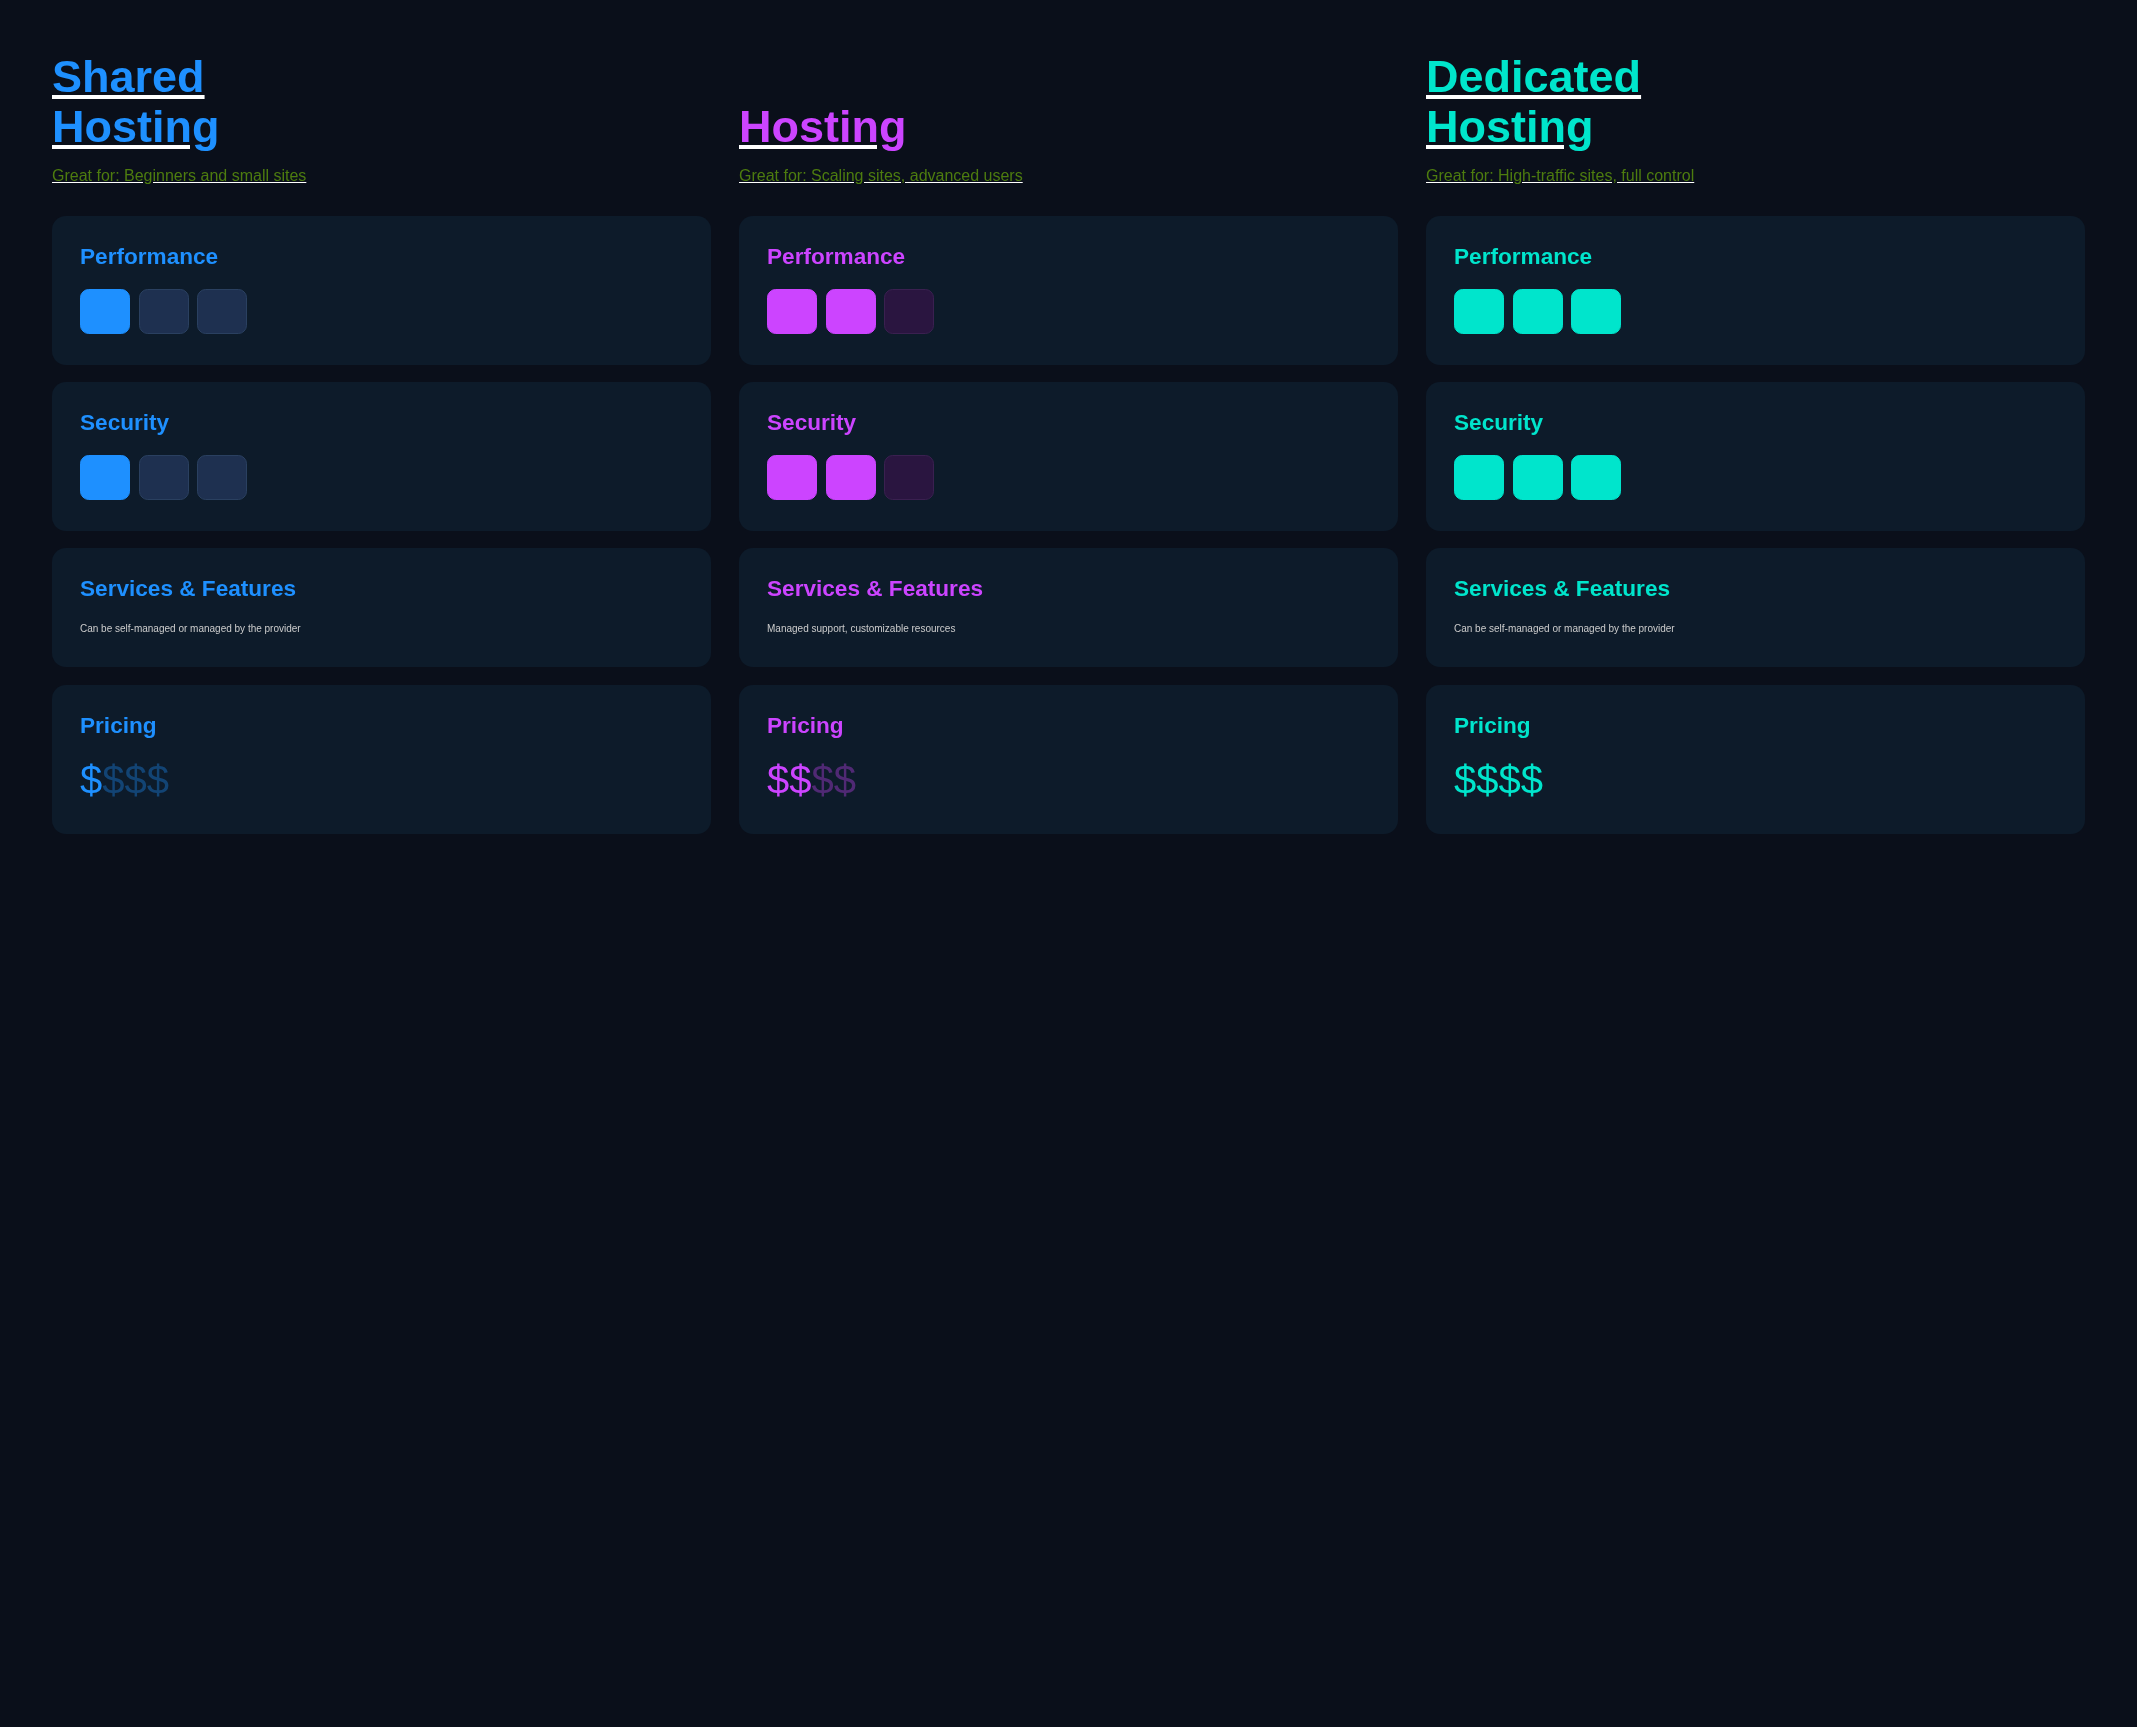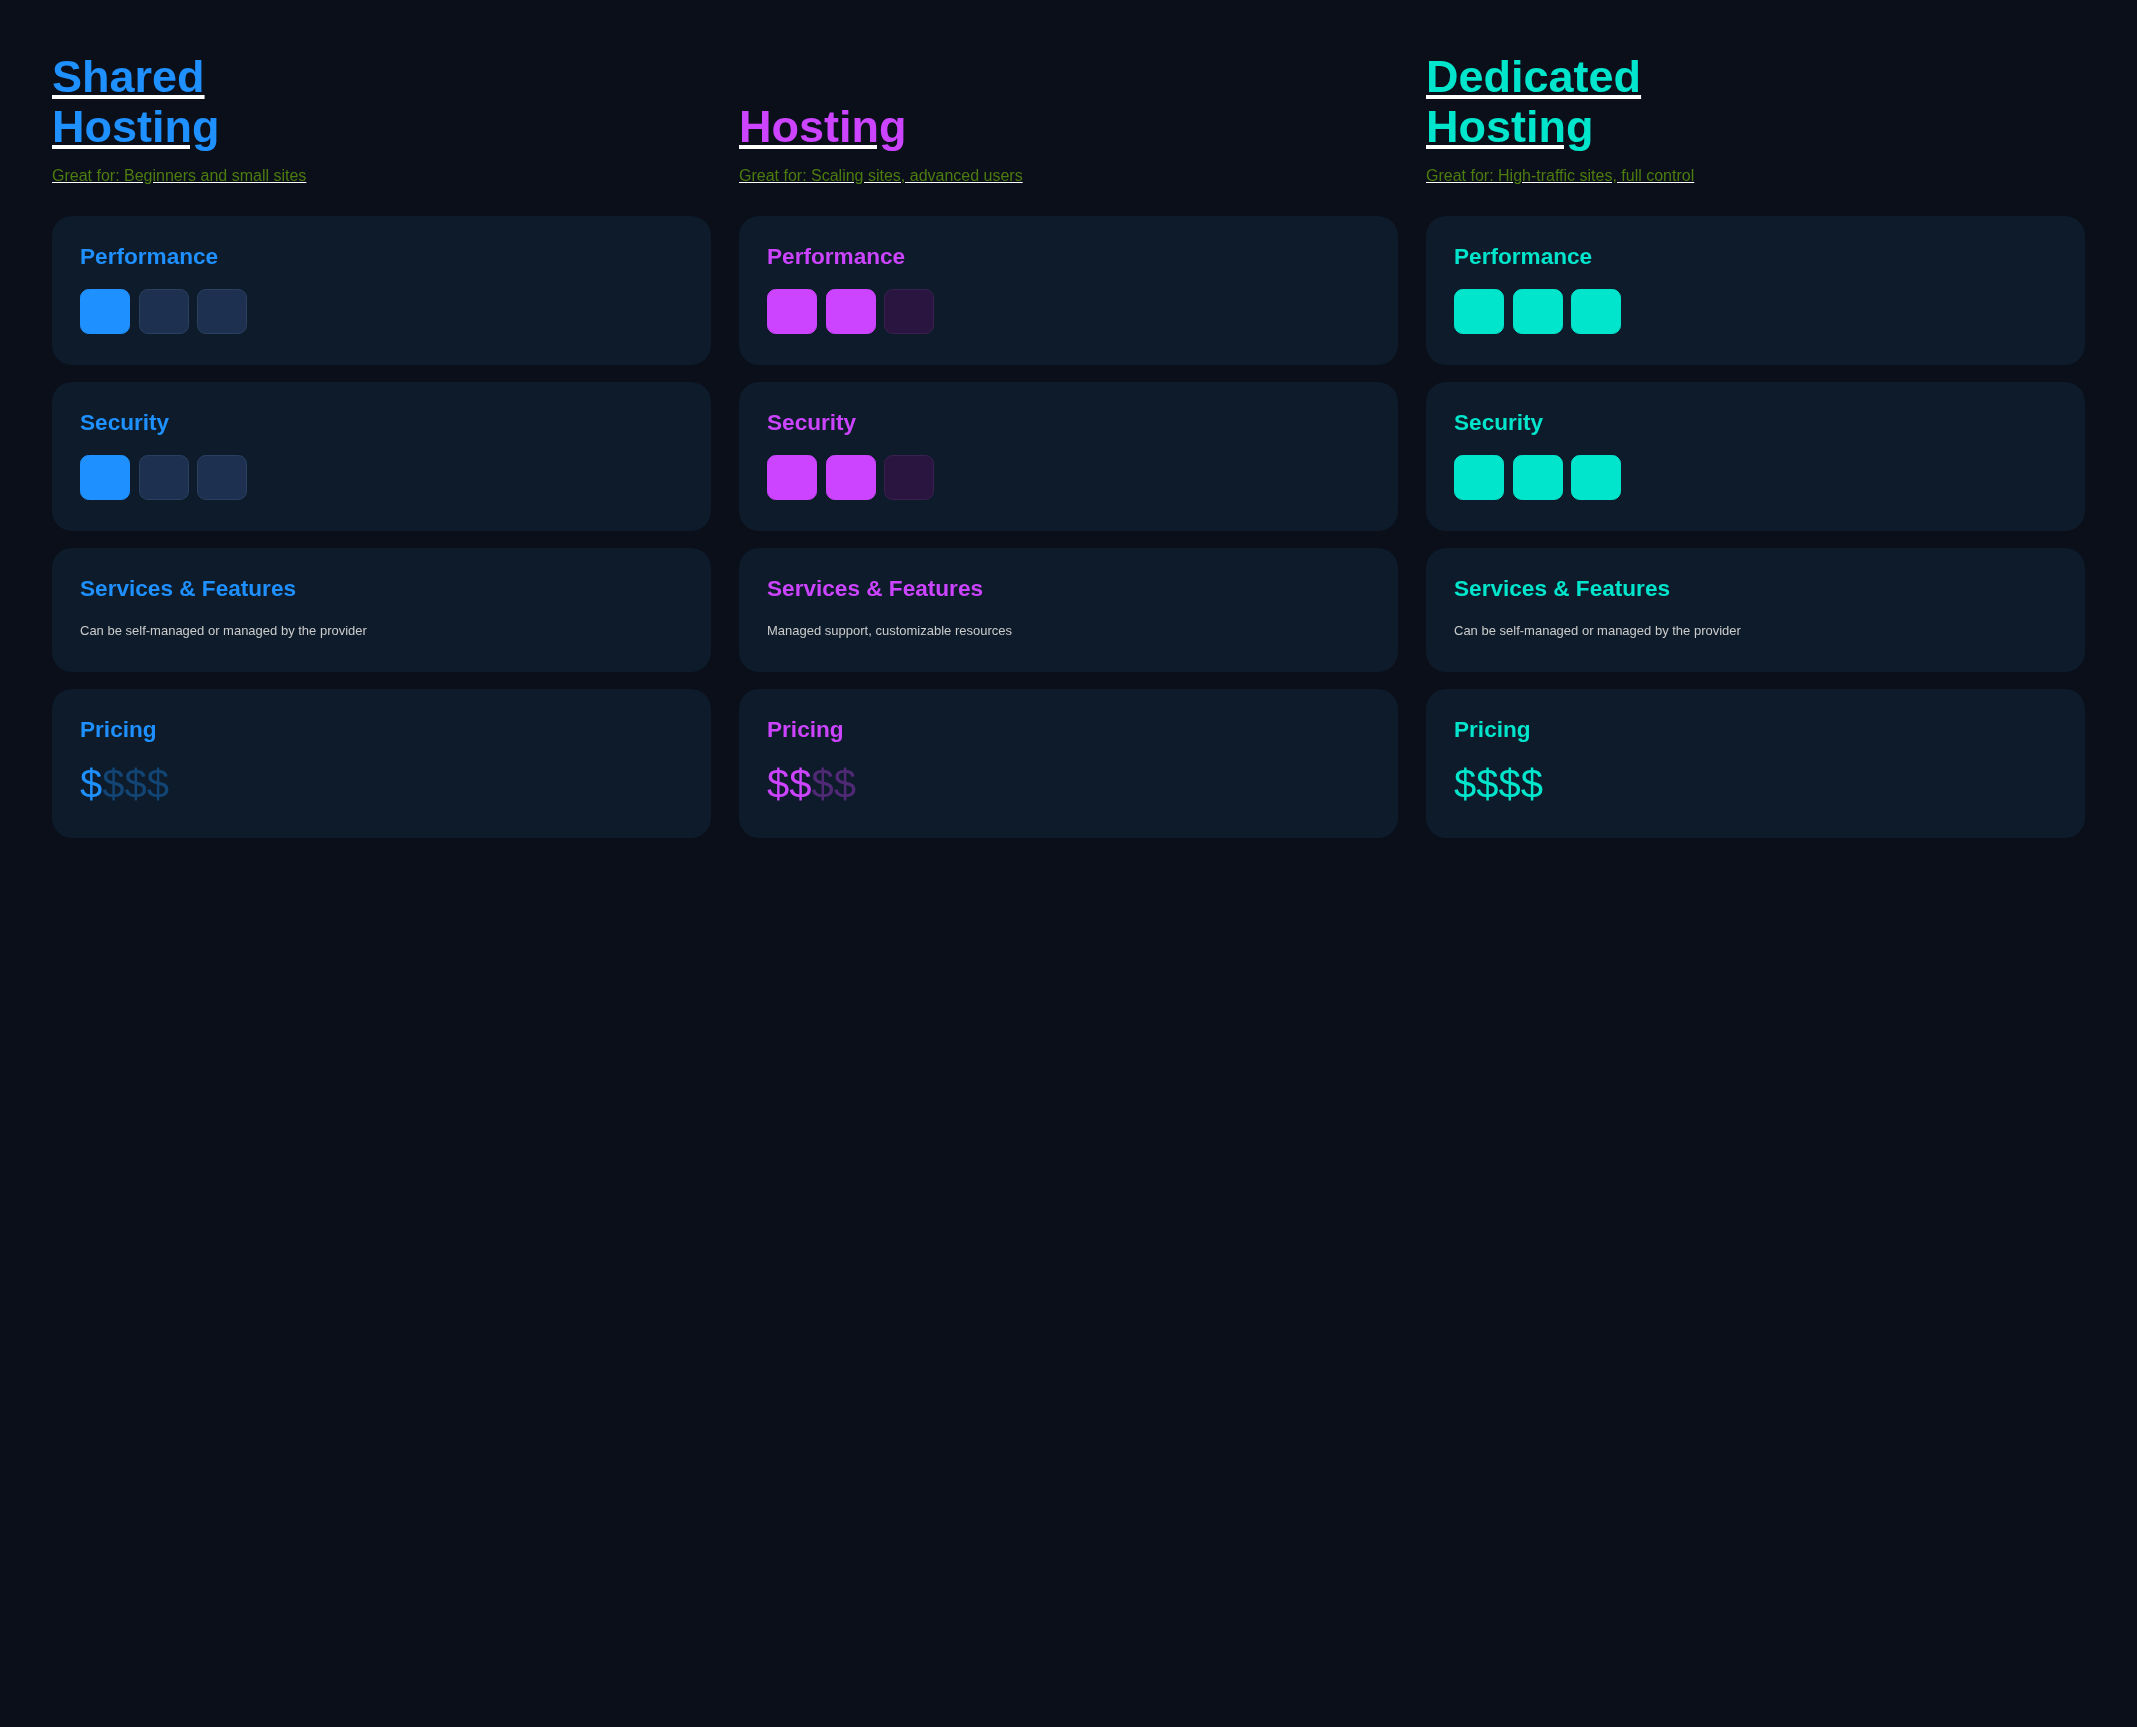--- a/index.html
+++ b/index.html
@@ -35,21 +35,21 @@
     .col-dedicated .column-title { color: #00e5cc; }
 
     .column-subtitle {
       font-size: 16px;
       color: #4d7c0f;
       font-weight: 400;
     }
 
     .card {
       background-color: #0d1b2a;
-      border-radius: 20px;
+      border-radius: 14px;
       padding: 28px 28px 31px 28px;
       margin-bottom: 17.4px;
     }
 
     .card-title {
       font-size: 22.6px;
       font-weight: 800;
       margin-bottom: 19px;
     }
 
@@ -75,21 +75,21 @@
 
     
     .col-vps .rating-block.active { background-color: #cc44ff; border: 1.7px solid #cc44ff; }
     .col-vps .rating-block.inactive { background-color: #2a1540; border: 1.7px solid #3a2050; }
 
     
     .col-dedicated .rating-block.active { background-color: #00e5cc; border: 1.7px solid #00e5cc; }
 
     
     .card-text {
-      font-size: 13px;
+      font-size: 10px;
       color: #ccc;
       line-height: 1.5;
     }
 
     
     .pricing-symbols {
       font-size: 40px;
       font-weight: 400;
       margin-top: 7px;
     }

